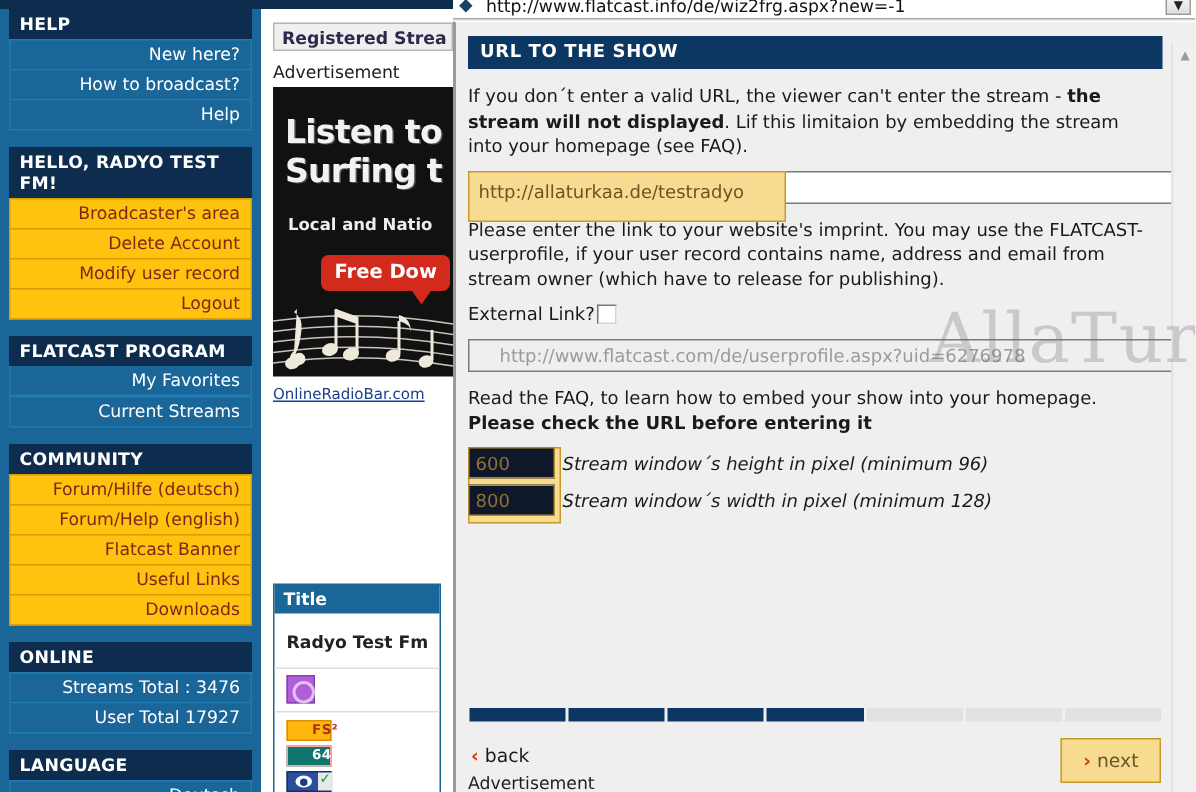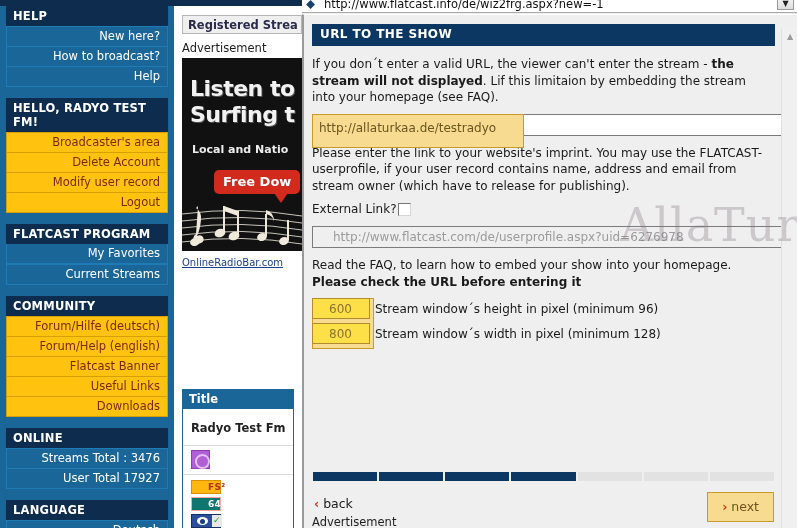--- a/index.html
+++ b/index.html
@@ -275,26 +275,26 @@
     width: 62px; height: 51px;
     background: #f7db90; border: 1px solid #c79a2c;
   }
   .dim-row {
     position: relative; display: flex; align-items: center;
     margin-bottom: 4px; height: 21px;
   }
   .dim-input {
     position: relative; z-index: 2;
     width: 58px; height: 21px;
-    background: #fde047; border: 1px solid #b08b2f;
+    background: #0f172a; border: 1px solid #b08b2f;
     font-size: 12px; color: #8a7333;
-    padding: 1px 16px; line-height: 17px;
+    padding: 1px 4px; line-height: 17px;
     font-family: "DejaVu Sans", "Liberation Sans", sans-serif;
   }
-  .dim-label { font-size: 12px; color: #1a1a1a; margin-left: 5px; white-space: nowrap; }
+  .dim-label { font-size: 12px; color: #1a1a1a; margin-left: 5px; white-space: nowrap; font-style: italic; }
 
   .watermark {
     position: absolute; left: 316px; top: 183px;
     font-family: "DejaVu Serif", "Liberation Serif", serif;
     font-size: 46px; color: rgba(120,105,120,0.30);
     white-space: nowrap; pointer-events: none;
     letter-spacing: 1px; z-index: 3;
   }
 
   

